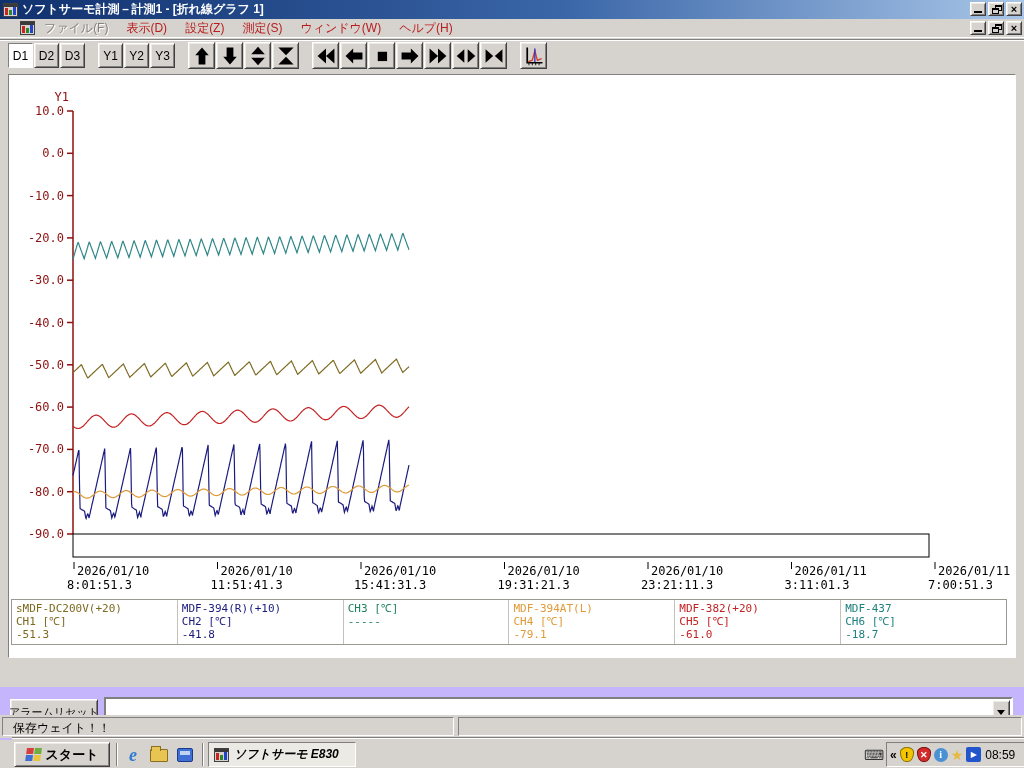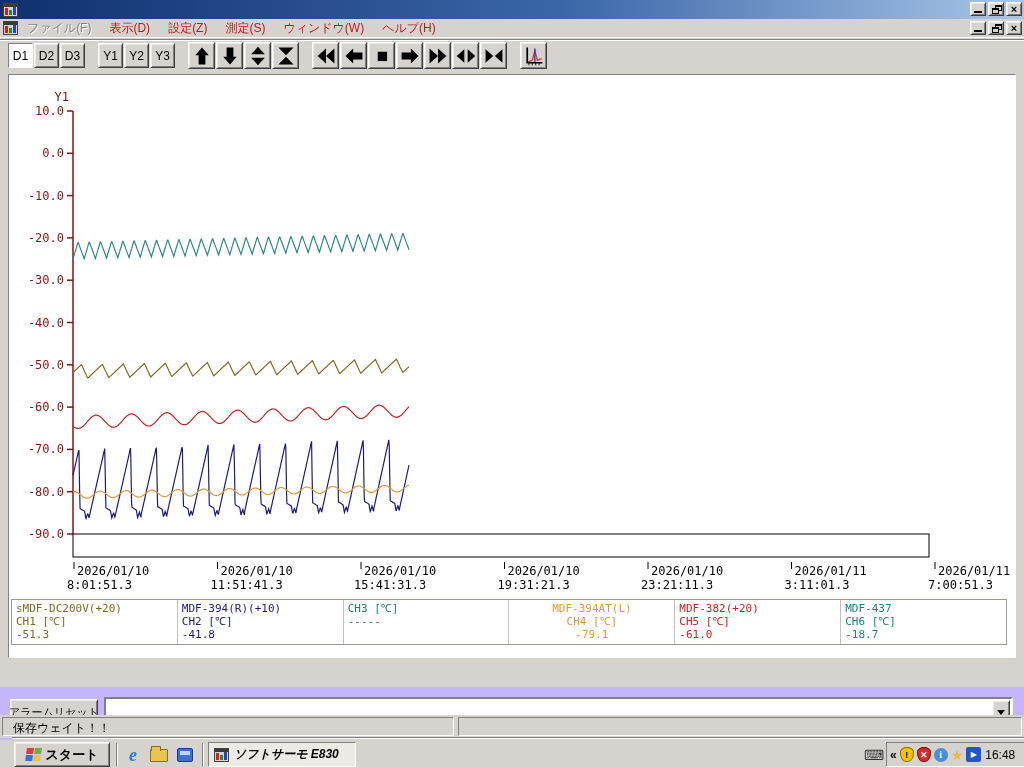--- a/index.html
+++ b/index.html
@@ -27,21 +27,21 @@
   .winbtn { width:16px; height:14px; font-size:9px; font-weight:bold; color:#000;
             display:flex; align-items:center; justify-content:center; position:relative; }
   .glyph-min { position:absolute; left:3px; bottom:2px; width:8px; height:2px; background:#000; }
   .glyph-restore { position:absolute; left:3px; top:2px; width:10px; height:9px; }
   .glyph-restore .r1 { position:absolute; right:0; top:0; width:7px; height:6px; border:1px solid #000; border-top-width:2px; background:transparent; }
   .glyph-restore .r2 { position:absolute; left:0; bottom:0; width:7px; height:6px; border:1px solid #000; border-top-width:2px; background:#D6D3CE; }
   .glyph-close { font-size:11px; font-weight:bold; line-height:1; }
 
   
   #menubar { position:absolute; left:0; top:19px; width:1024px; height:19px; background:#D6D3CE;
-    display:flex; align-items:center; padding-left:3px; border-bottom:1px solid #FFFFFF; }
+    display:flex; align-items:center; padding-left:20px; border-bottom:1px solid #FFFFFF; }
   #menubar .menu-item { font-size:12px; padding:1px 9px; color:#b91c1c; white-space:nowrap; }
   #menubar .menu-item.disabled { color:#84827D; text-shadow:1px 1px 0 #FFFFFF; }
   #menubar .winbtns { top:21px; }
 
   
   #toolbar { position:absolute; left:0; top:39px; width:1024px; height:32px; background:#D6D3CE;
     border-top:1px solid #808080; box-shadow:inset 0 1px 0 #FFFFFF; display:flex; align-items:center; }
   .tbtn { width:25px; height:25px; margin-right:1px; display:flex; align-items:center; justify-content:center;
           font-size:12px; color:#000; flex:none; }
   .tbtn.big { width:27px; height:27px; }
@@ -117,20 +117,21 @@
 <body>
 
 <div id="screen">
 
   <div id="titlebar">
     <span class="appicon">
         <i class="b1"></i>
         <i class="b2"></i>
         <i class="b3"></i>
       </span>
+    <span class="title">ソフトサーモ計測－計測1 - [折れ線グラフ 1]</span>
     <span class="winbtns">
       <span class="winbtn raised">
           <span class="glyph-min"></span>
         </span>
       <span class="winbtn raised">
           <span class="glyph-restore">
             <span class="r1"></span>
             <span class="r2"></span>
           </span>
         </span>
@@ -320,21 +321,21 @@
           <div class="legend-cell" style="color: rgb(26, 26, 126);">
             <div>MDF-394(R)(+10)</div>
             <div>CH2 [℃]</div>
             <div>-41.8</div>
           </div>
           <div class="legend-cell" style="color: rgb(32, 128, 96);">
             <div></div>
             <div>CH3 [℃]</div>
             <div>-----</div>
           </div>
-          <div class="legend-cell" style="color: rgb(224, 154, 56); text-align: center;">
+          <div class="legend-cell" style="color: rgb(224, 154, 56);">
             <div>MDF-394AT(L)</div>
             <div>CH4 [℃]</div>
             <div>-79.1</div>
           </div>
           <div class="legend-cell" style="color: rgb(196, 34, 34);">
             <div>MDF-382(+20)</div>
             <div>CH5 [℃]</div>
             <div>-61.0</div>
           </div>
           <div class="legend-cell" style="color: rgb(31, 128, 128);">
@@ -391,17 +392,17 @@
       <span>ソフトサーモ  E830</span>
     </button>
     <span id="tray-kbd">⌨</span>
     <div id="tray">
       <span class="chevron">«</span>
       <span class="shield warn">!</span>
       <span class="shield alert">✕</span>
       <span class="info-ball">i</span>
       <span class="star">★</span>
       <span class="play-ico">▶</span>
-      <span id="clock">16:48</span>
+      <span id="clock">08:59</span>
     </div>
   </div>
 
 </div>
 
 </body></html>

